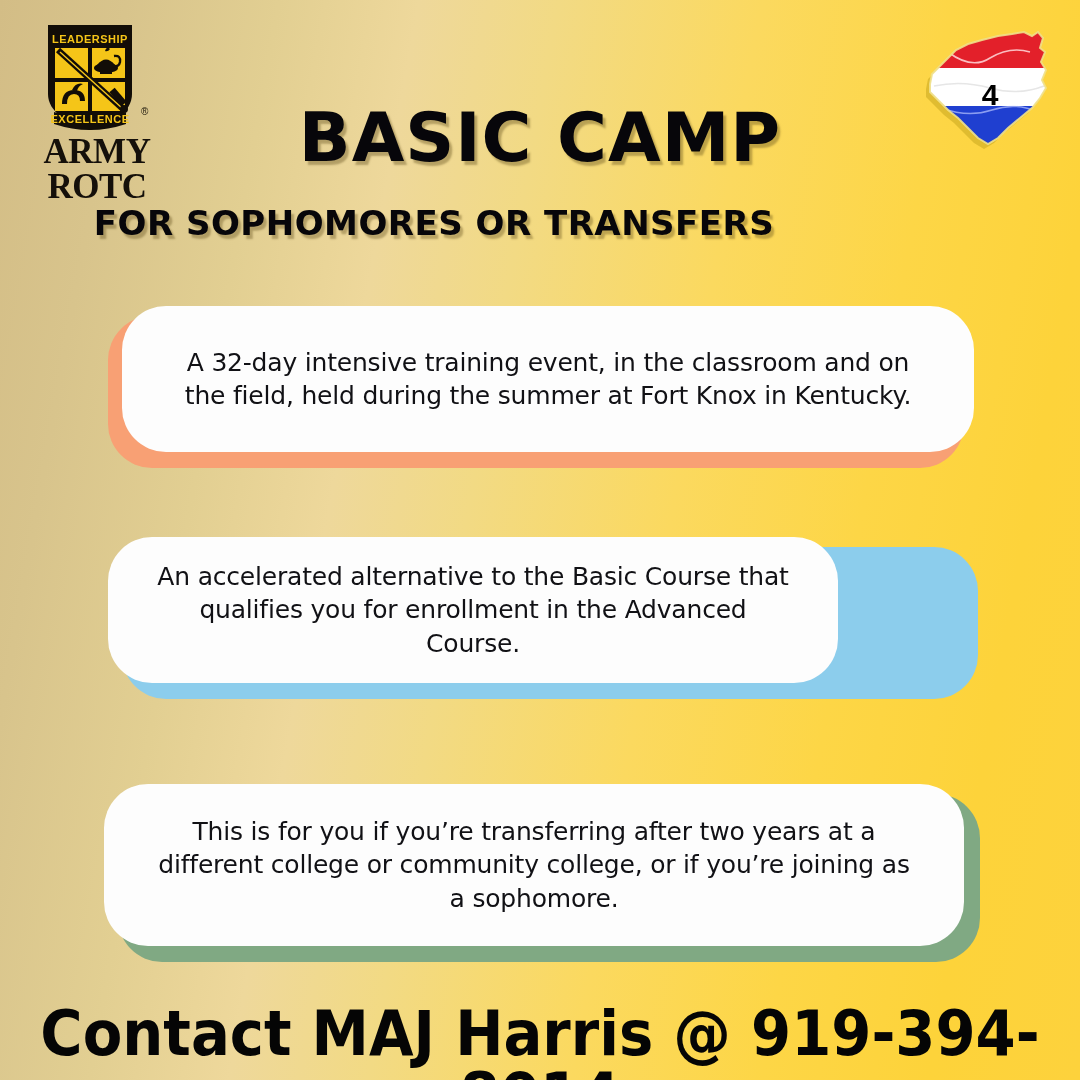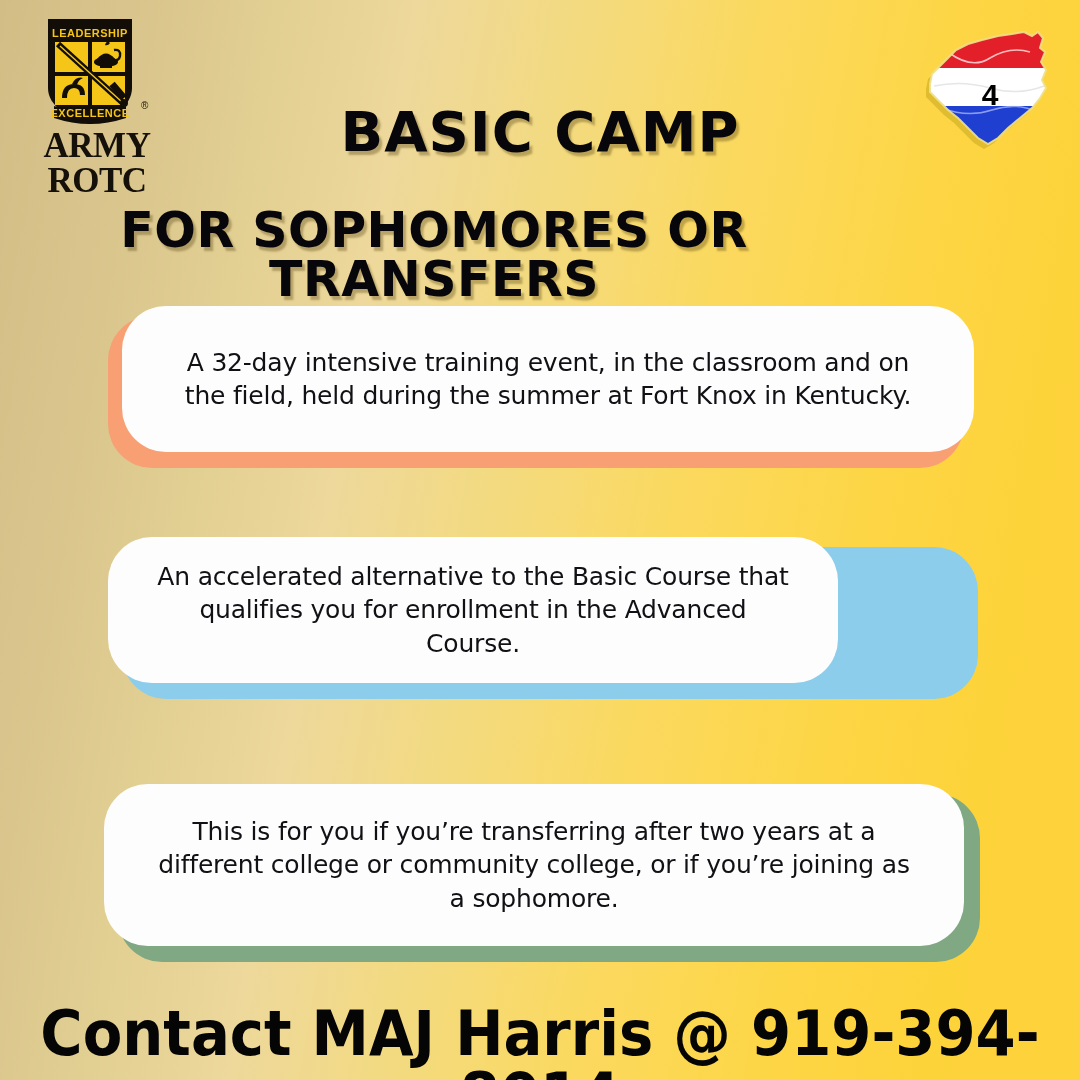--- a/index.html
+++ b/index.html
@@ -29,21 +29,21 @@
         #fdd646 75%,
         #fdd33a 88%,
         #fdd23c 100%);
     overflow: hidden;
   }
 
   
   #rotc-logo {
     position: absolute;
     left: 12px;
-    top: 14px;
+    top: 20px;
     width: 170px;
     height: 160px;
   }
   #rotc-shield-wrap {
     position: absolute;
     left: 30px;
     top: 0px;
     width: 96px;
     height: 112px;
   }
@@ -93,35 +93,35 @@
 
   
   #headline {
     position: absolute;
     left: 0;
     top: 104px;
     width: 1080px;
     text-align: center;
     font-family: "DejaVu Sans", sans-serif;
     font-weight: bold;
-    font-size: 56px;
+    font-size: 68px;
     letter-spacing: 1px;
     color: #07060a;
     text-shadow: 3px 4px 2px rgba(90,70,20,0.38);
     line-height: 1;
   }
   #subhead {
     position: absolute;
     left: 0;
     top: 206px;
     width: 868px;
     text-align: center;
     font-family: "DejaVu Sans", sans-serif;
     font-weight: bold;
-    font-size: 49px;
+    font-size: 34px;
     letter-spacing: 0.5px;
     color: #07060a;
     text-shadow: 3px 4px 2px rgba(90,70,20,0.36);
     line-height: 1;
   }
 
   
   .card-wrap {
     position: absolute;
   }

